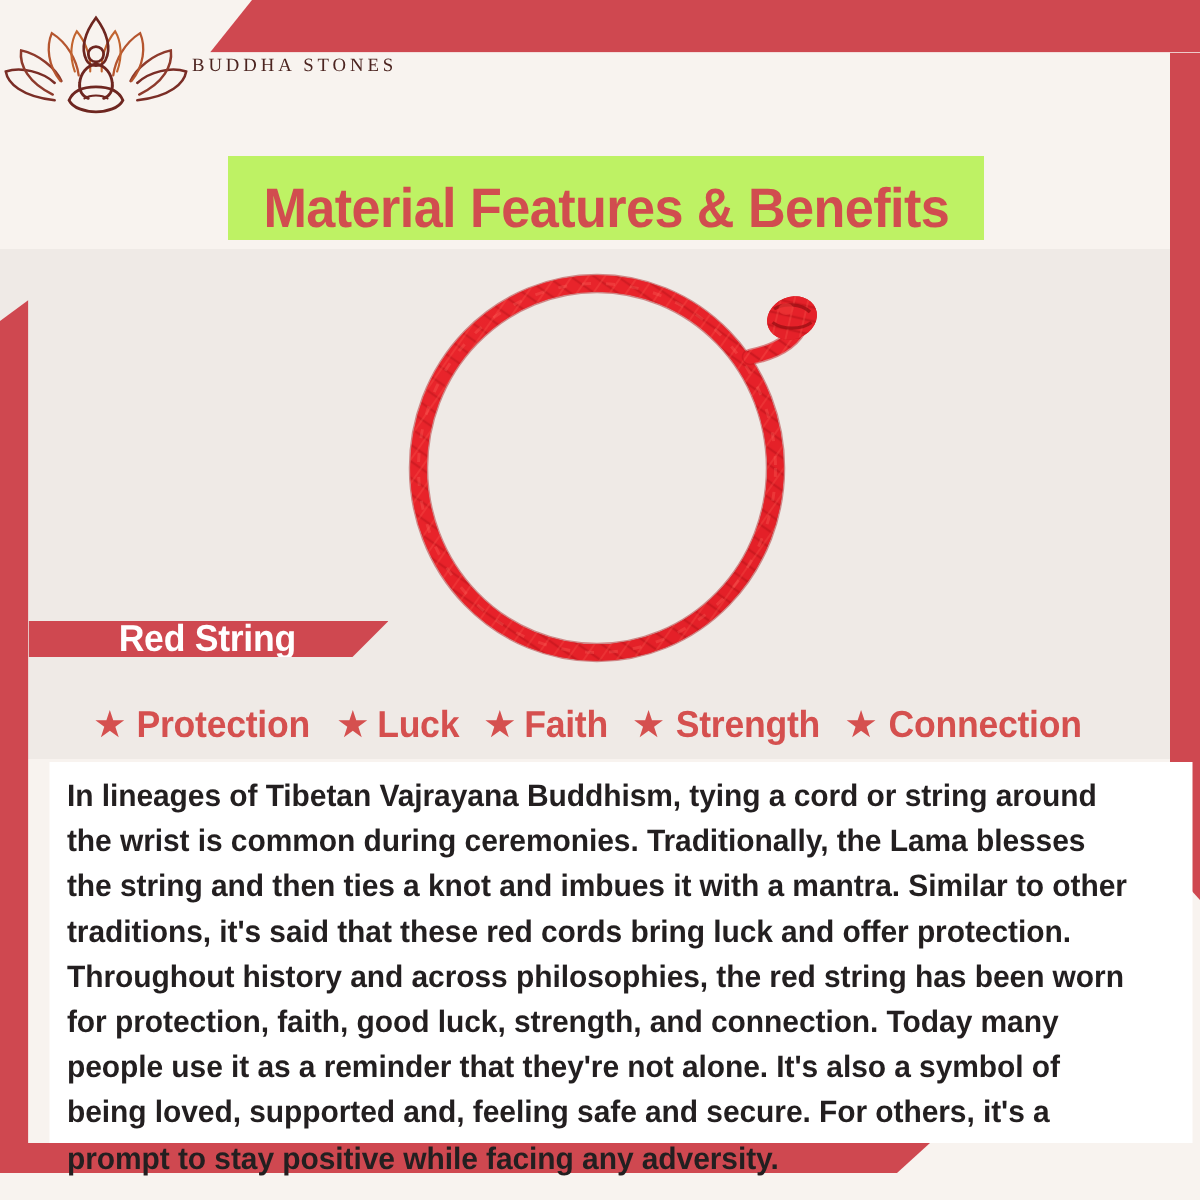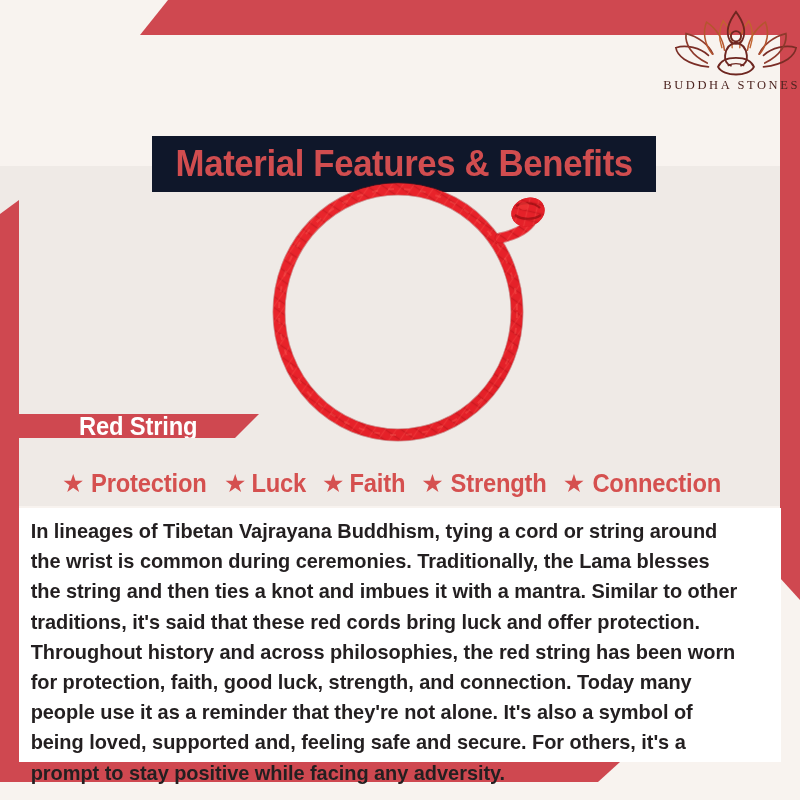--- a/index.html
+++ b/index.html
@@ -71,47 +71,45 @@
     background: #cf4850;
     clip-path: polygon(0 0, 100% 0, calc(100% - 22px) 100%, 0 100%);
   }
 
   
   .header {
     position: absolute;
     left: 0; top: 8px;
     width: 800px;
     display: flex;
-    flex-direction: column;
-    align-items: flex-end;
+    align-items: center;
   }
   .logo-mark {
     width: 128px;
     height: 68px;
     display: block;
   }
   .logo-word {
     margin-top: 2px;
     font-family: "Liberation Serif", serif;
     font-size: 12.5px;
     letter-spacing: 2.6px;
     color: #4c2420;
     font-weight: 400;
   }
 
   
   .title-banner {
     position: absolute;
     left: 152px; top: 104px;
     width: 504px; height: 56px;
-    background: #0f172a;
-    display: flex;
-    align-items: center;
+    background: #bef264;
+    display: flex;
+    align-items: flex-end;
     justify-content: center;
-    margin-top: 32px;
   }
   .title-text {
     font-family: "Liberation Sans Narrow", "Liberation Sans", sans-serif;
     font-size: 37px;
     font-weight: bold;
     color: #d14d4f;
     letter-spacing: -0.4px;
     transform: scaleX(0.94);
     white-space: nowrap;
   }
@@ -171,21 +169,21 @@
     font-size: 25px;
     font-weight: bold;
     color: #d5504f;
     transform: scaleX(0.95);
     letter-spacing: -0.2px;
   }
 
   
   .desc-panel {
     position: absolute;
-    left: 19px; top: 508px;
+    left: 33px; top: 508px;
     width: 762px; height: 254px;
     background: #ffffff;
     padding: 4px 0 0 0;
     box-sizing: border-box;
   }
   .desc-text {
     font-family: "Liberation Sans Narrow", "Liberation Sans", sans-serif;
     font-size: 20.6px;
     font-weight: bold;
     color: #231f20;

